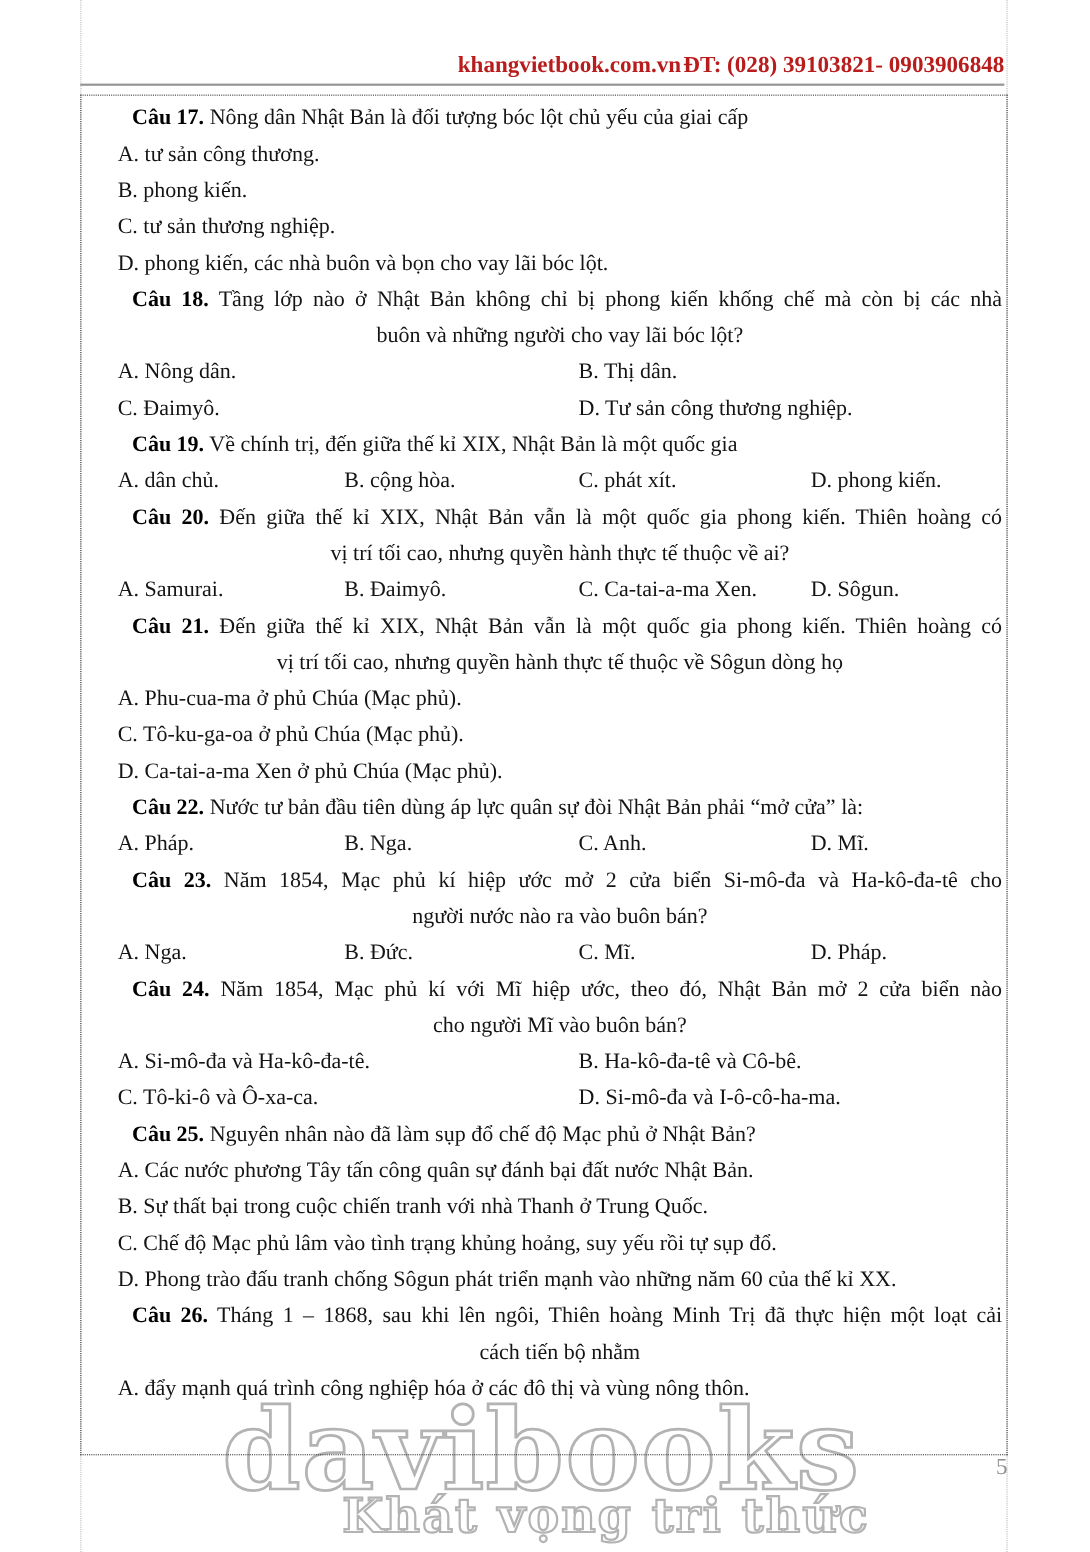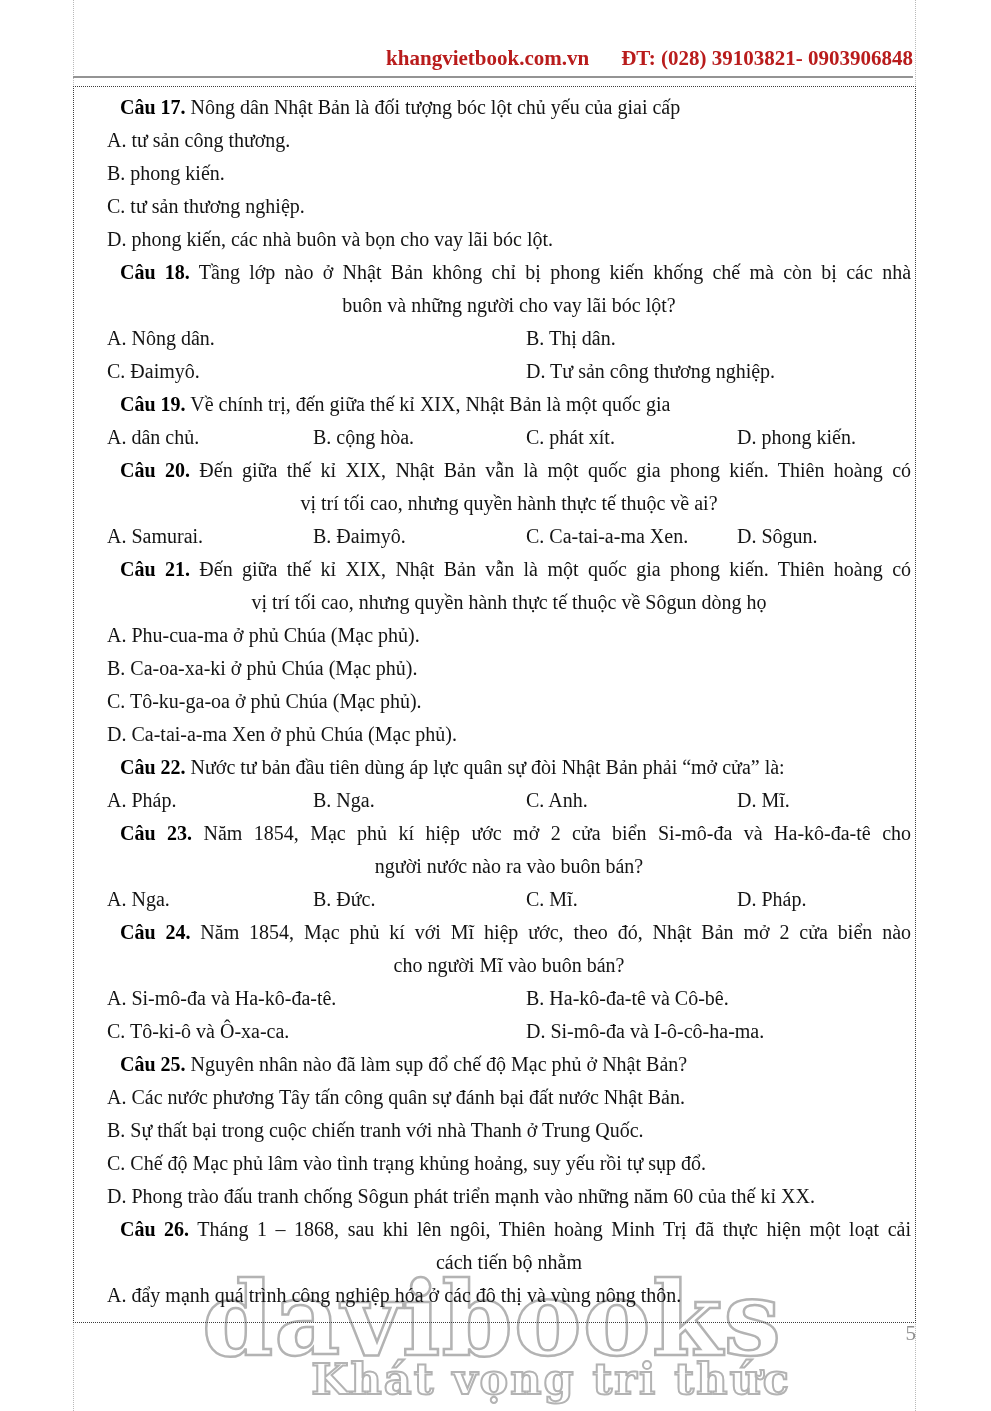--- a/index.html
+++ b/index.html
@@ -11,21 +11,21 @@
   .guide { position:absolute; top:0; bottom:0; width:0; border-left:1px dotted #b9b9b9; }
   .guide-left  { left:73px; }
   .guide-right { left:915px; }
 
   
   .header {
     position:absolute; left:73px; top:40px; width:840px; height:36px;
     border-bottom:2px solid #949494; text-align:right; white-space:nowrap;
   }
   .header-text { font-weight:bold; font-size:21px; line-height:36px; color:#b91c1c; }
-  .header-phone { margin-left:32px; }
+  .header-phone { margin-left:2px; }
 
   
   .content {
     position:absolute; left:73px; top:86px; width:843px; height:1237px;
     box-sizing:border-box; border:1px dotted #3d3d3d;
     padding:4px 4px 0 2px; font-size:20px; line-height:33px; z-index:2;
   }
   .q-line  { }
   .q-just  { text-align:justify; text-align-last:justify; }
   .q-cont  { padding-left:31px;text-align:center; }
@@ -103,21 +103,20 @@
           <span class="cell">A. Samurai.</span>
           <span class="cell">B. Đaimyô.</span>
           <span class="cell">C. Ca-tai-a-ma Xen.</span>
           <span class="cell">D. Sôgun.</span>
         </div>
       </div>
       <div class="question">
         <div class="q-line q-just"><span class="q-label">Câu 21.</span> <span class="q-body">Đến giữa thế kỉ XIX, Nhật Bản vẫn là một quốc gia phong kiến. Thiên hoàng có</span></div>
         <div class="q-line q-cont">vị trí tối cao, nhưng quyền hành thực tế thuộc về Sôgun dòng họ</div>
         <div class="opt">A. Phu-cua-ma ở phủ Chúa (Mạc phủ).</div>
-        <div class="opt">B. Ca-oa-xa-ki ở phủ Chúa (Mạc phủ).</div>
         <div class="opt">C. Tô-ku-ga-oa ở phủ Chúa (Mạc phủ).</div>
         <div class="opt">D. Ca-tai-a-ma Xen ở phủ Chúa (Mạc phủ).</div>
       </div>
       <div class="question">
         <div class="q-line"><span class="q-label">Câu 22.</span> <span class="q-body">Nước tư bản đầu tiên dùng áp lực quân sự đòi Nhật Bản phải “mở cửa” là:</span></div>
         <div class="opt-row row4">
           <span class="cell">A. Pháp.</span>
           <span class="cell">B. Nga.</span>
           <span class="cell">C. Anh.</span>
           <span class="cell">D. Mĩ.</span>

